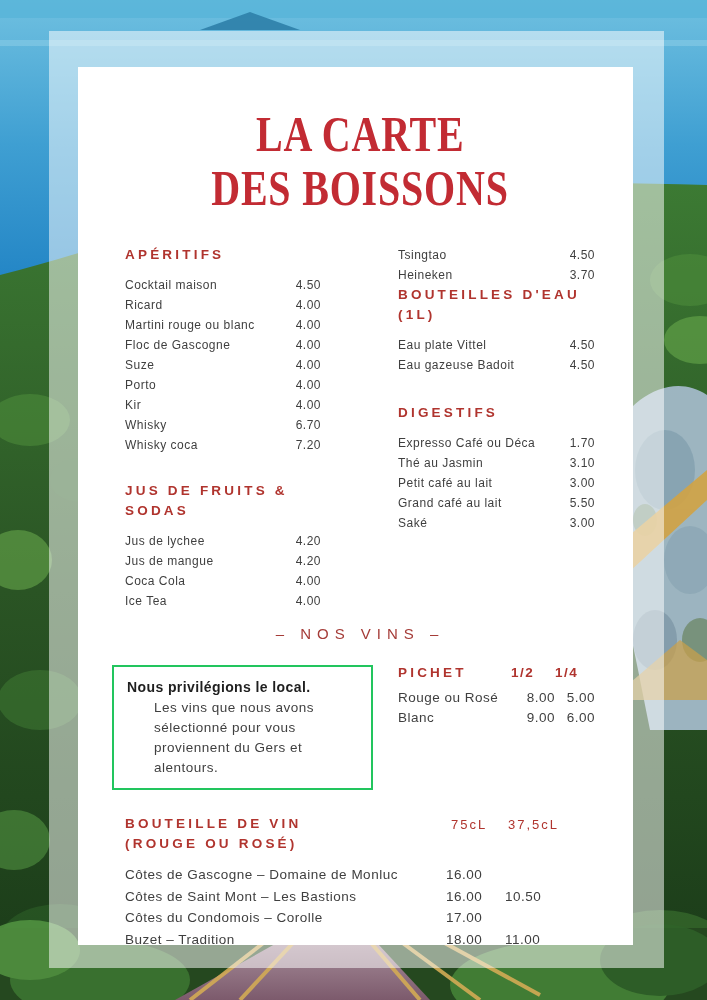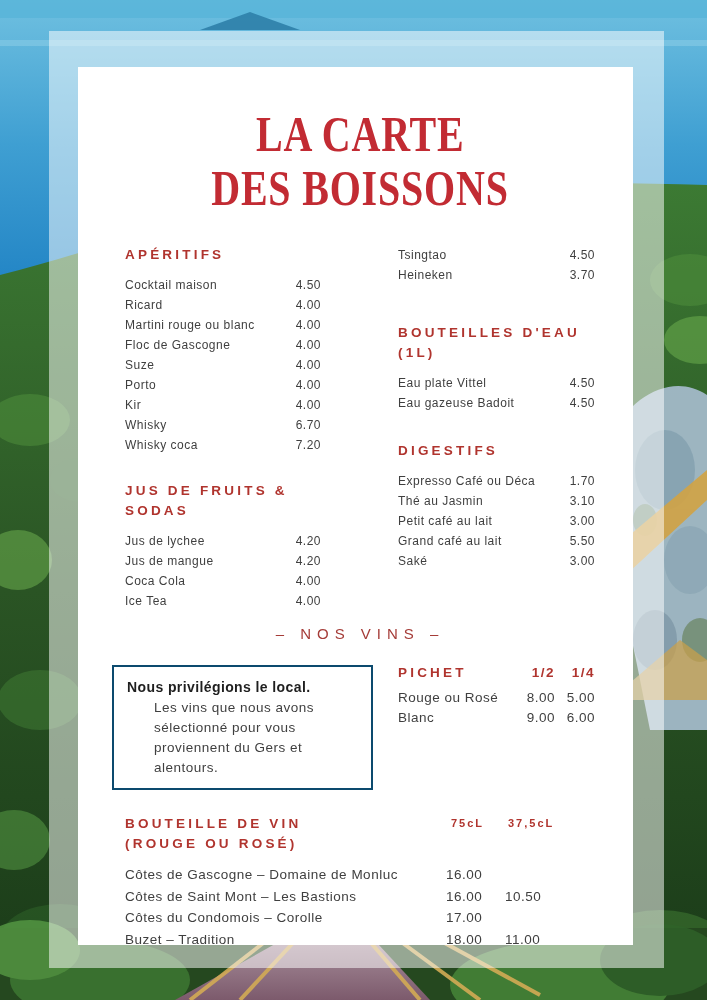--- a/index.html
+++ b/index.html
@@ -21,46 +21,46 @@
   .title .line span{display:inline-block;transform:scaleX(0.80);transform-origin:center;letter-spacing:1px;}
 
   
   .cols{display:grid;grid-template-columns:196px 197px;column-gap:77px;}
   .sec-heading{color:var(--accent-red,#b0342e);font-weight:700;font-size:13.5px;
      letter-spacing:3.2px;line-height:20px;margin:0 0 10px 0;max-width:182px;}
   .mi{display:flex;justify-content:space-between;align-items:baseline;
       font-size:12px;line-height:20px;color:#3f3f3f;letter-spacing:0.5px;}
   .mi .price{white-space:nowrap;}
   .sec{margin:0;}
-  .mt26{margin-top:26px;} .mt38{margin-top:38px;} .mt28{margin-top:28px;}
+  .mt26{margin-top:26px;} .mt38{} .mt28{margin-top:28px;}
 
   
   .nos-vins{ text-align:center;color:#a53c38;font-size:15px;font-weight:400;
      letter-spacing:6px;margin:12px 0 20px 0;line-height:22px;}
 
   .vins-row{display:grid;grid-template-columns:248px 1fr;column-gap:25px;align-items:start;}
-  .local-box{border:2px solid #0c4a6e;box-sizing:border-box;width:calc(100% + 13px);
+  .local-box{border:2px solid #22c55e;box-sizing:border-box;width:calc(100% + 13px);
      margin-left:-13px;padding:10px 15px 10px 13px;}
   .local-box .bold{font-weight:700;color:#1f1f1f;font-size:14px;line-height:21px;letter-spacing:0.4px;}
   .local-box .txt{color:#3f3f3f;font-size:13.5px;line-height:20px;letter-spacing:0.5px;margin-left:27px;}
 
   .pichet-head{display:flex;align-items:baseline;margin-bottom:8px;}
   .pichet-head .h{color:var(--accent-red,#b0342e);font-weight:700;font-size:13.5px;letter-spacing:3.2px;flex:1;}
-  .pichet-head .c{color:var(--accent-red,#b0342e);font-weight:700;font-size:13.5px;letter-spacing:1.5px;text-align:right;}
+  .pichet-head .c{color:var(--accent-red,#b0342e);font-weight:700;font-size:13.5px;letter-spacing:1.5px;}
   .pichet-row{display:flex;align-items:baseline;font-size:13.5px;line-height:20px;color:#3f3f3f;letter-spacing:0.5px;}
   .pichet-row .n{flex:1;}
   .w44{width:44px;} .w40{width:40px;} .tr{text-align:right;}
 
   
   .bottle{margin-top:24px;}
   .bottle-grid{display:grid;grid-template-columns:321px 59px 1fr;}
   .bottle-headrow{margin-bottom:10px;}
   .bottle-heading{color:var(--accent-red,#b0342e);font-weight:700;font-size:13.5px;
       letter-spacing:3.2px;line-height:20px;max-width:238px;}
-  .colhead{color:var(--accent-red,#b0342e);font-weight:700;font-size:11px;letter-spacing:2px;padding-top:3px;}
+  .colhead{color:var(--accent-red,#b0342e);font-weight:400;font-size:13px;letter-spacing:2px;padding-top:3px;}
   .ph1{padding-left:5px;} .ph2{padding-left:3px;}
   .bottle-grid .cell{font-size:13.5px;line-height:21.5px;color:#3f3f3f;letter-spacing:0.5px;}
 </style>
 </head>
 <body>
 
 <div class="stage">
 
   <div class="bg">
     <svg viewBox="0 0 707 1000" preserveAspectRatio="none">

